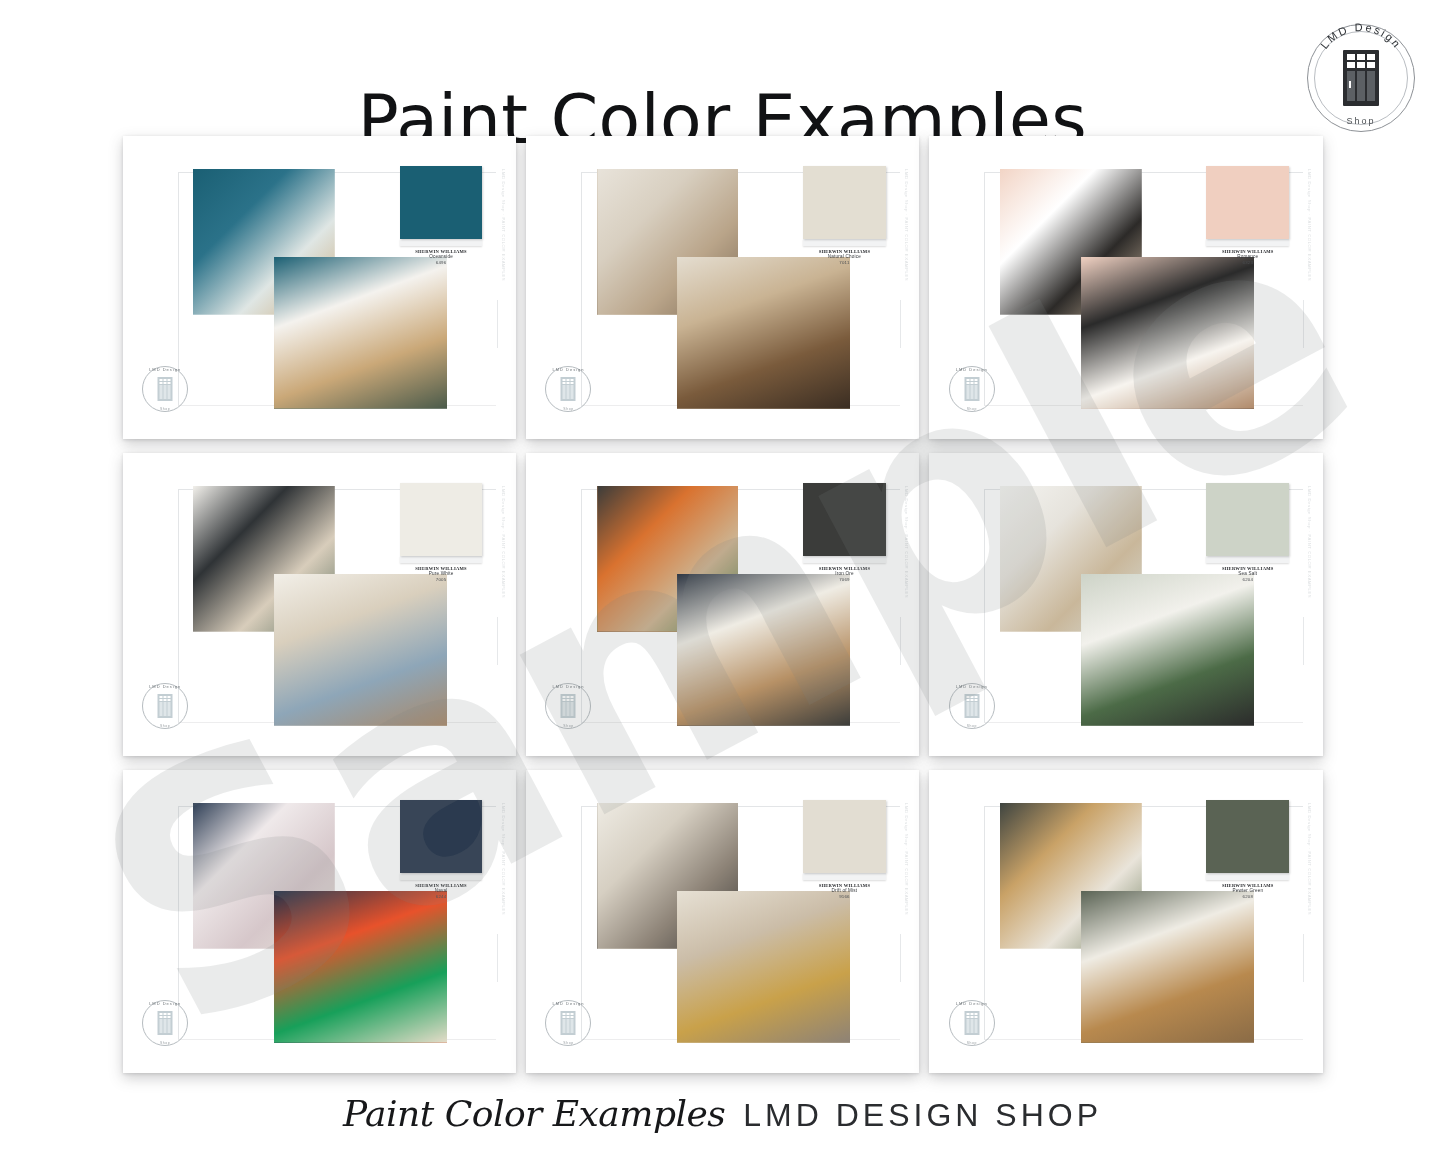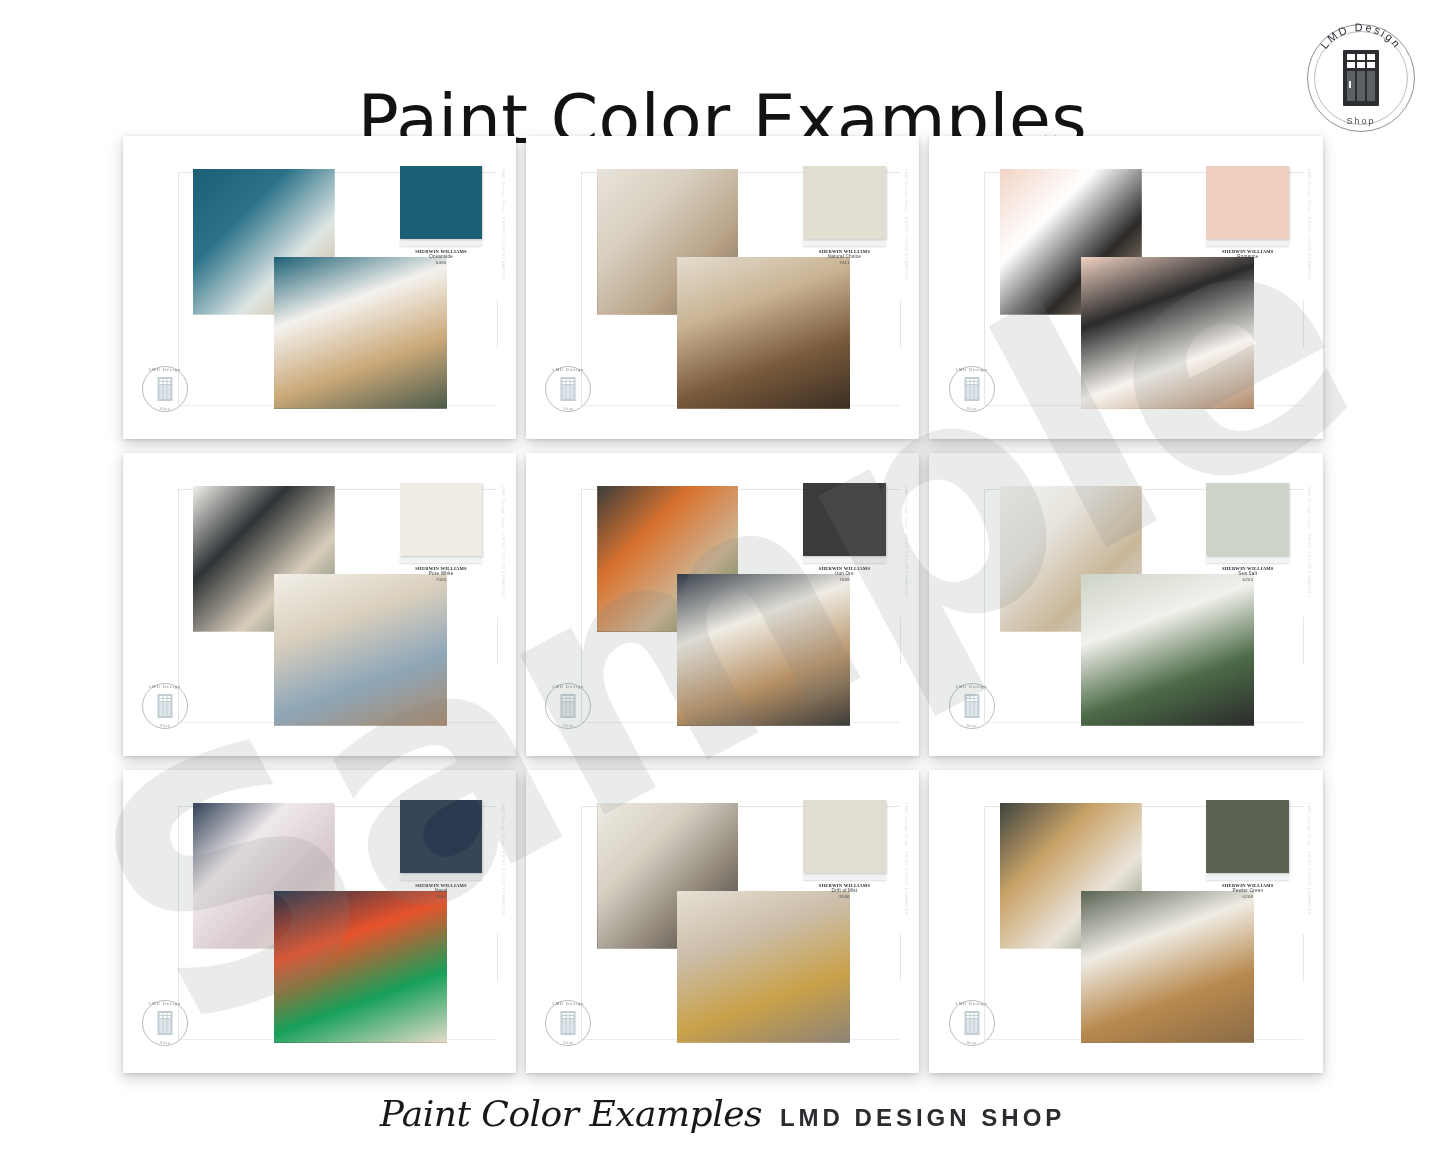--- a/index.html
+++ b/index.html
@@ -208,24 +208,24 @@
   }
   .footer-script {
     font-family: "DejaVu Serif", serif;
     font-style: italic;
     font-size: 36px;
     color: #17181a;
     letter-spacing: -0.5px;
   }
   .footer-shop {
     font-family: "Liberation Sans", sans-serif;
-    font-size: 24px;
+    font-size: 32px;
     letter-spacing: 4px;
     color: #2a2c2f;
-    font-weight: 700;
+    font-weight: 400;
   }
 </style>
 </head>
 <body>
 
 <div class="header">
   <h1 class="page-title">Paint Color Examples</h1>
 
   <div class="brand-badge">
     <div class="badge-ring"></div>

